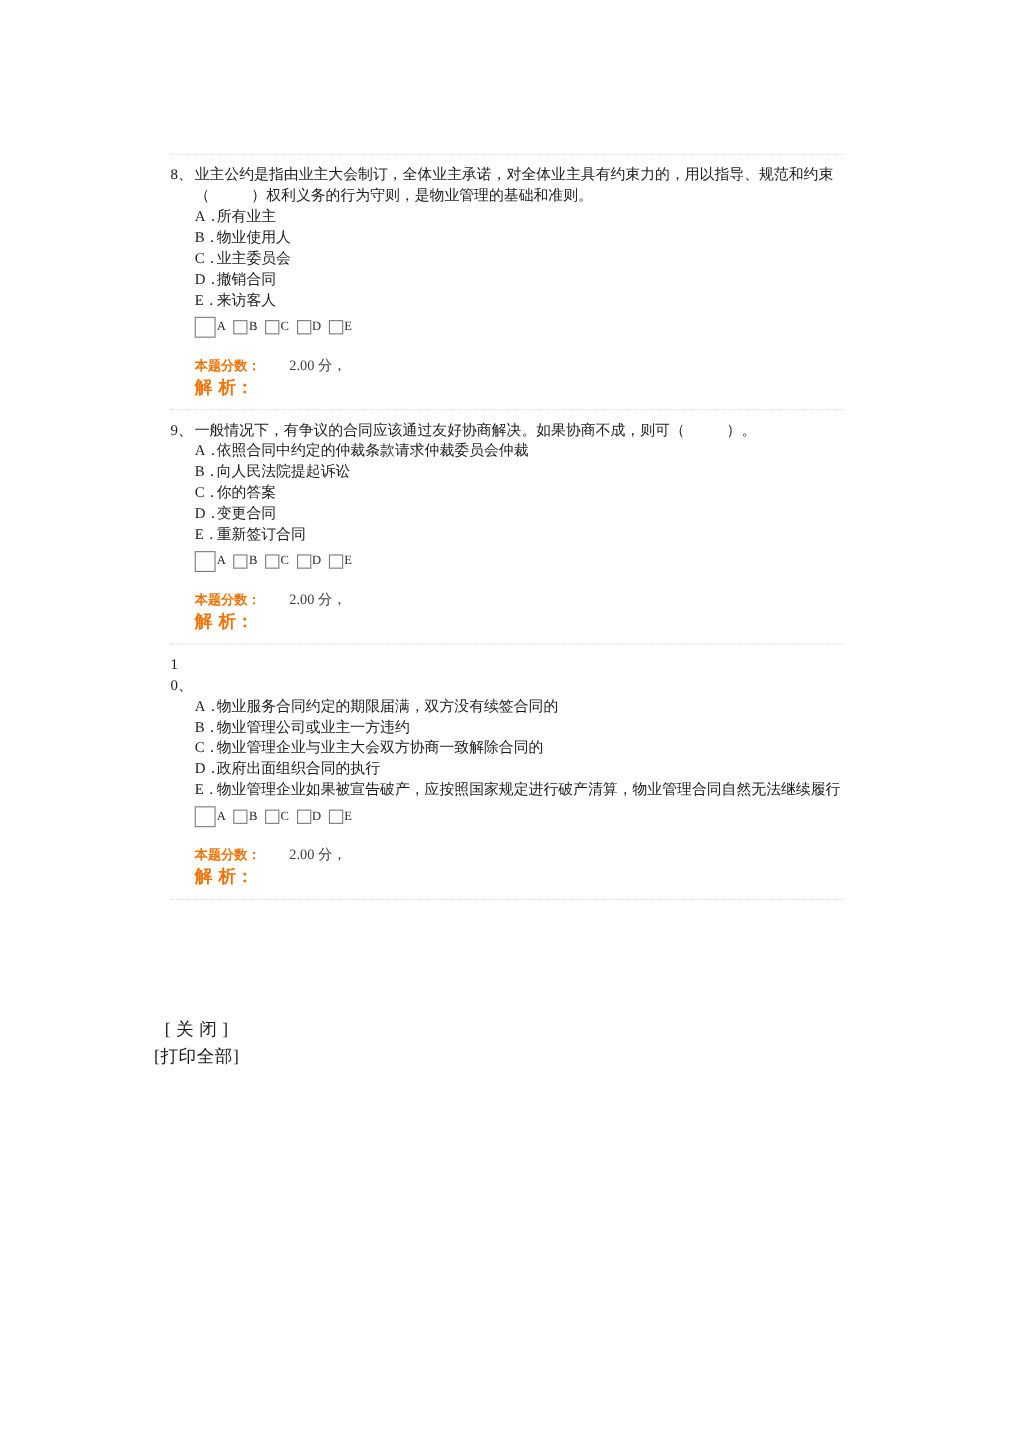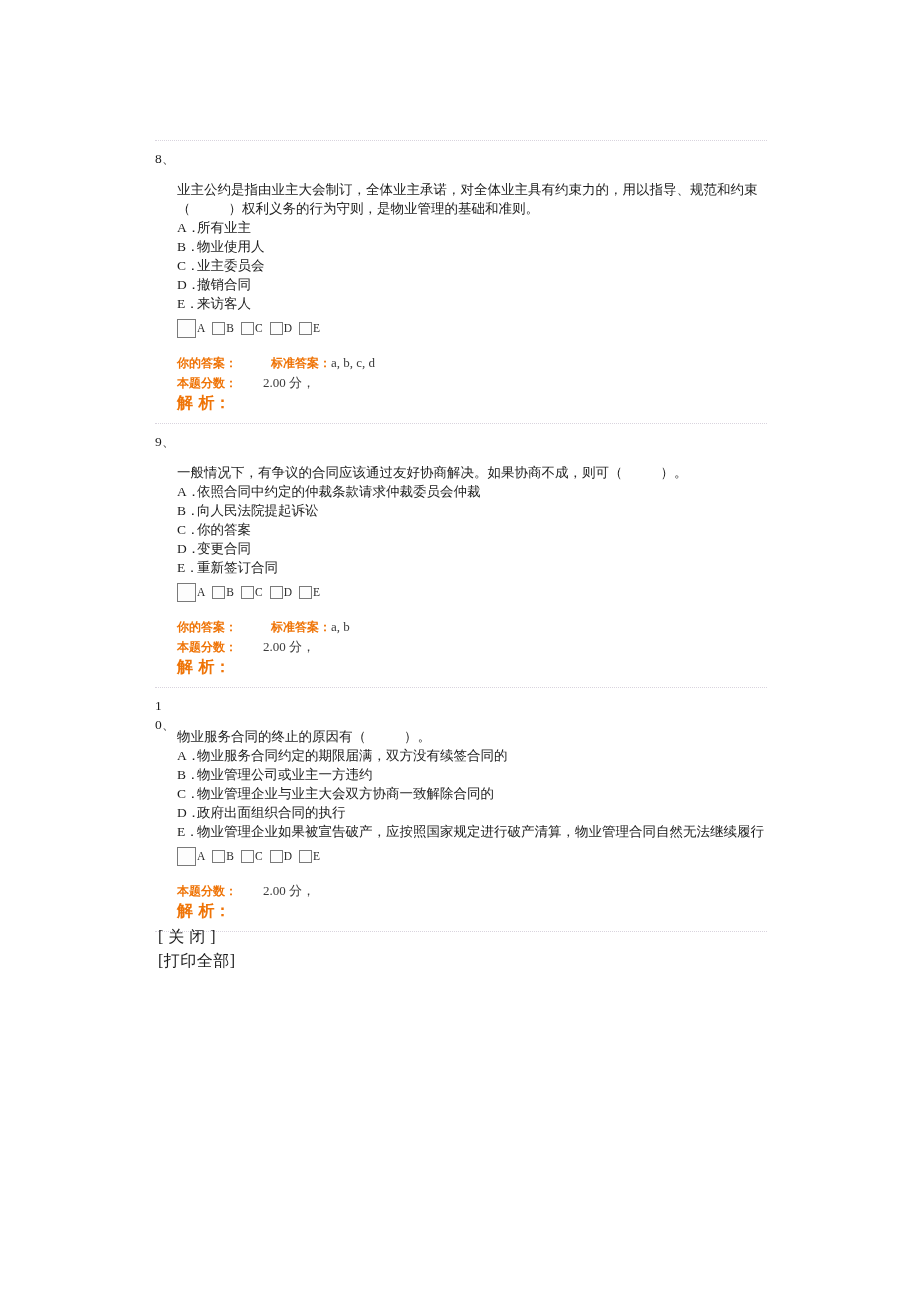--- a/index.html
+++ b/index.html
@@ -56,21 +56,20 @@
     text-align: left;
     white-space: normal;
     word-break: break-all;
     font-size: 13.5px;
     line-height: 19px;
   }
   .stem-text {
     flex: 1 1 auto;
     font-size: 13.5px;
     line-height: 19px;
-    margin-top: 31px;
   }
   .blank {
     display: inline-block;
     width: 38px;
   }
 
   
   .options {
     margin: 0;
     padding: 0;
@@ -159,22 +158,23 @@
     font-size: 16px;
   }
   .gap-wide {
     display: inline-block;
     width: 26px;
   }
 
   
   .footer {
     position: absolute;
-    left: 158px;
+    left: 140px;
     top: 925px;
+    text-align: center;
   }
   .footer-link {
     display: block;
     font-size: 16px;
     line-height: 24px;
     color: #1a1a1a;
     text-decoration: none;
     font-family: "Liberation Serif", "DejaVu Serif", serif;
     letter-spacing: 0.5px;
     cursor: pointer;
@@ -232,23 +232,20 @@
             <span class="cbox"></span>
             <span class="cblabel">D</span>
           </span>
         <span class="cbgroup">
             <span class="cbox"></span>
             <span class="cblabel">E</span>
           </span>
       </div>
       <div class="answer-block">
         <div class="ans-line">
-          <span class="lab yours">你的答案：</span><span class="lab">标准答案：</span><span class="val">a, b, c, d</span>
-        </div>
-        <div class="ans-line">
           <span class="lab">本题分数：</span><span class="gap-wide"></span><span class="val">2.00 分，</span>
         </div>
         <div class="ans-line">
           <span class="lab-jiexi">解    析：</span><span class="val"></span>
         </div>
       </div>
     </div>
 
     <div class="sep"></div>
     <div class="question">
@@ -295,36 +292,32 @@
             <span class="cbox"></span>
             <span class="cblabel">D</span>
           </span>
         <span class="cbgroup">
             <span class="cbox"></span>
             <span class="cblabel">E</span>
           </span>
       </div>
       <div class="answer-block">
         <div class="ans-line">
-          <span class="lab yours">你的答案：</span><span class="lab">标准答案：</span><span class="val">a, b</span>
-        </div>
-        <div class="ans-line">
           <span class="lab">本题分数：</span><span class="gap-wide"></span><span class="val">2.00 分，</span>
         </div>
         <div class="ans-line">
           <span class="lab-jiexi">解    析：</span><span class="val"></span>
         </div>
       </div>
     </div>
 
     <div class="sep"></div>
     <div class="question">
       <div class="stem">
         <span class="qnum"><span>10</span><span>、</span></span>
-        <span class="stem-text"><span>物业服务合同的终止的原因有（</span><span class="blank"></span><span>）。</span></span>
       </div>
       <ul class="options">
         <li class="option">
           <span class="opt-letter">A．</span>
           <span class="opt-text">物业服务合同约定的期限届满，双方没有续签合同的</span>
         </li>
         <li class="option">
           <span class="opt-letter">B．</span>
           <span class="opt-text">物业管理公司或业主一方违约</span>
         </li>

